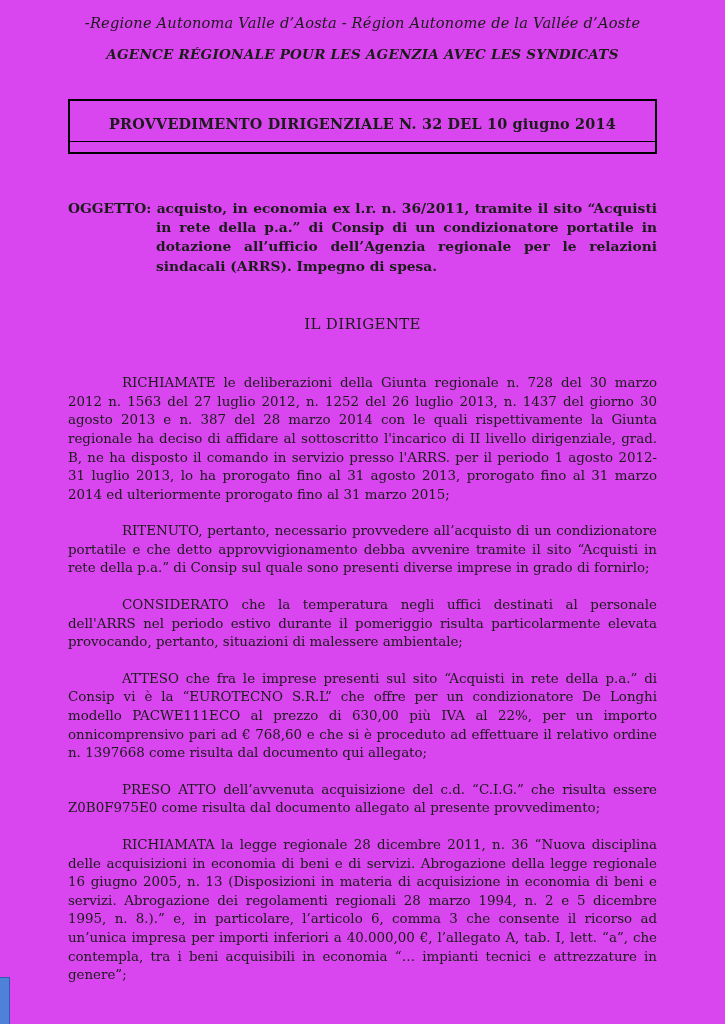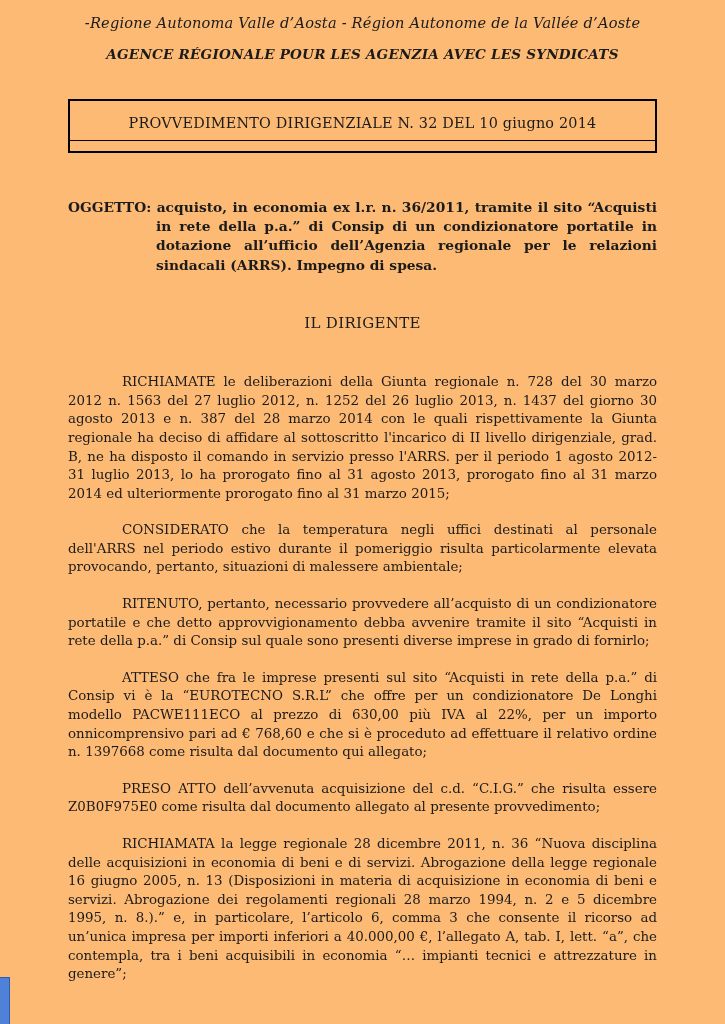--- a/index.html
+++ b/index.html
@@ -6,21 +6,21 @@
     margin: 0;
     padding: 0;
     background: #ffffff;
   }
   .page {
     position: relative;
     width: 725px;
     height: 1024px;
     box-sizing: border-box;
     margin: 0 auto;
-    background: #fdba74;
+    background: #d946ef;
     color: #1b1b1b;
     font-family: "DejaVu Serif", serif;
     padding: 14px 68px 0 68px;
     overflow: hidden;
   }
   .region-line {
     font-style: italic;
     font-size: 14.6px;
     text-align: center;
     letter-spacing: 0.2px;
@@ -39,21 +39,21 @@
   }
   .title-box {
     margin-top: 35px;
     border: 2px solid #000000;
     padding-bottom: 10px;
   }
   .title-inner {
     border-bottom: 1px solid #000000;
     padding: 14px 8px 9px 8px;
     text-align: center;
-    font-weight: normal;
+    font-weight: bold;
     font-size: 14.4px;
     letter-spacing: 0.2px;
   }
   .subject {
     margin: 45px 0 0 0;
     font-weight: bold;
     font-size: 13.8px;
     line-height: 19.4px;
     text-align: justify;
     padding-left: 88px;
@@ -105,23 +105,23 @@
   </div>
 
   <p class="subject">
     <span class="subject-label">OGGETTO: </span><span>acquisto, in economia ex l.r. n. 36/2011, tramite il sito “Acquisti in rete della p.a.” di Consip di un condizionatore portatile in dotazione all’ufficio dell’Agenzia regionale per le relazioni sindacali (ARRS). Impegno di spesa.</span>
   </p>
 
   <div class="role-heading">IL DIRIGENTE</div>
 
   <p class="body-paragraph first">RICHIAMATE le deliberazioni della Giunta regionale n. 728 del 30 marzo 2012 n. 1563 del 27 luglio 2012, n. 1252 del 26 luglio 2013, n. 1437 del giorno 30 agosto 2013 e n. 387 del 28 marzo 2014 con le quali rispettivamente la Giunta regionale ha deciso di affidare al sottoscritto l'incarico di II livello dirigenziale, grad. B, ne ha disposto il comando in servizio presso l'ARRS. per il periodo 1 agosto 2012-31 luglio 2013, lo ha prorogato fino al 31 agosto 2013, prorogato fino al 31 marzo 2014 ed ulteriormente prorogato fino al 31 marzo 2015;</p>
 
+  <p class="body-paragraph">RITENUTO, pertanto, necessario provvedere all’acquisto di un condizionatore portatile e che detto approvvigionamento debba avvenire tramite il sito “Acquisti in rete della p.a.” di Consip sul quale sono presenti diverse imprese in grado di fornirlo;</p>
+
   <p class="body-paragraph">CONSIDERATO che la temperatura negli uffici destinati al personale dell'ARRS nel periodo estivo durante il pomeriggio risulta particolarmente elevata provocando, pertanto, situazioni di malessere ambientale;</p>
-
-  <p class="body-paragraph">RITENUTO, pertanto, necessario provvedere all’acquisto di un condizionatore portatile e che detto approvvigionamento debba avvenire tramite il sito “Acquisti in rete della p.a.” di Consip sul quale sono presenti diverse imprese in grado di fornirlo;</p>
 
   <p class="body-paragraph">ATTESO che fra le imprese presenti sul sito “Acquisti in rete della p.a.” di Consip vi è la “EUROTECNO S.R.L” che offre per un condizionatore De Longhi modello PACWE111ECO al prezzo di 630,00 più IVA al 22%, per un importo onnicomprensivo pari ad € 768,60 e che si è proceduto ad effettuare il relativo ordine n. 1397668 come risulta dal documento qui allegato;</p>
 
   <p class="body-paragraph">PRESO ATTO dell’avvenuta acquisizione del c.d. “C.I.G.” che risulta essere Z0B0F975E0 come risulta dal documento allegato al presente provvedimento;</p>
 
   <p class="body-paragraph">RICHIAMATA la legge regionale 28 dicembre 2011, n. 36 “Nuova disciplina delle acquisizioni in economia di beni e di servizi. Abrogazione della legge regionale 16 giugno 2005, n. 13 (Disposizioni in materia di acquisizione in economia di beni e servizi. Abrogazione dei regolamenti regionali 28 marzo 1994, n. 2 e 5 dicembre 1995, n. 8.).” e, in particolare, l’articolo 6, comma 3 che consente il ricorso ad un’unica impresa per importi inferiori a 40.000,00 €, l’allegato A, tab. I, lett. “a”, che contempla, tra i beni acquisibili in economia “… impianti tecnici e attrezzature in genere”;</p>
 
   <div class="scroll-artifact"></div>
 
 </div>

